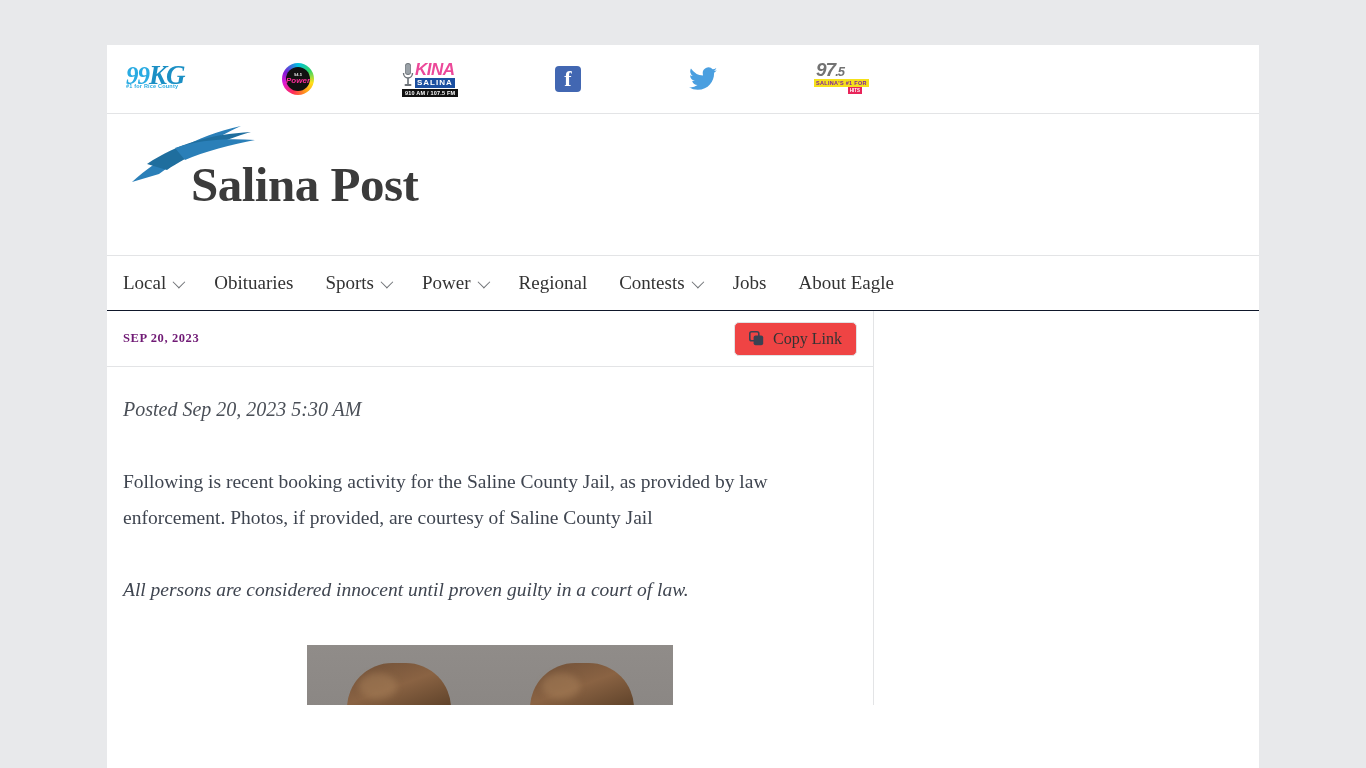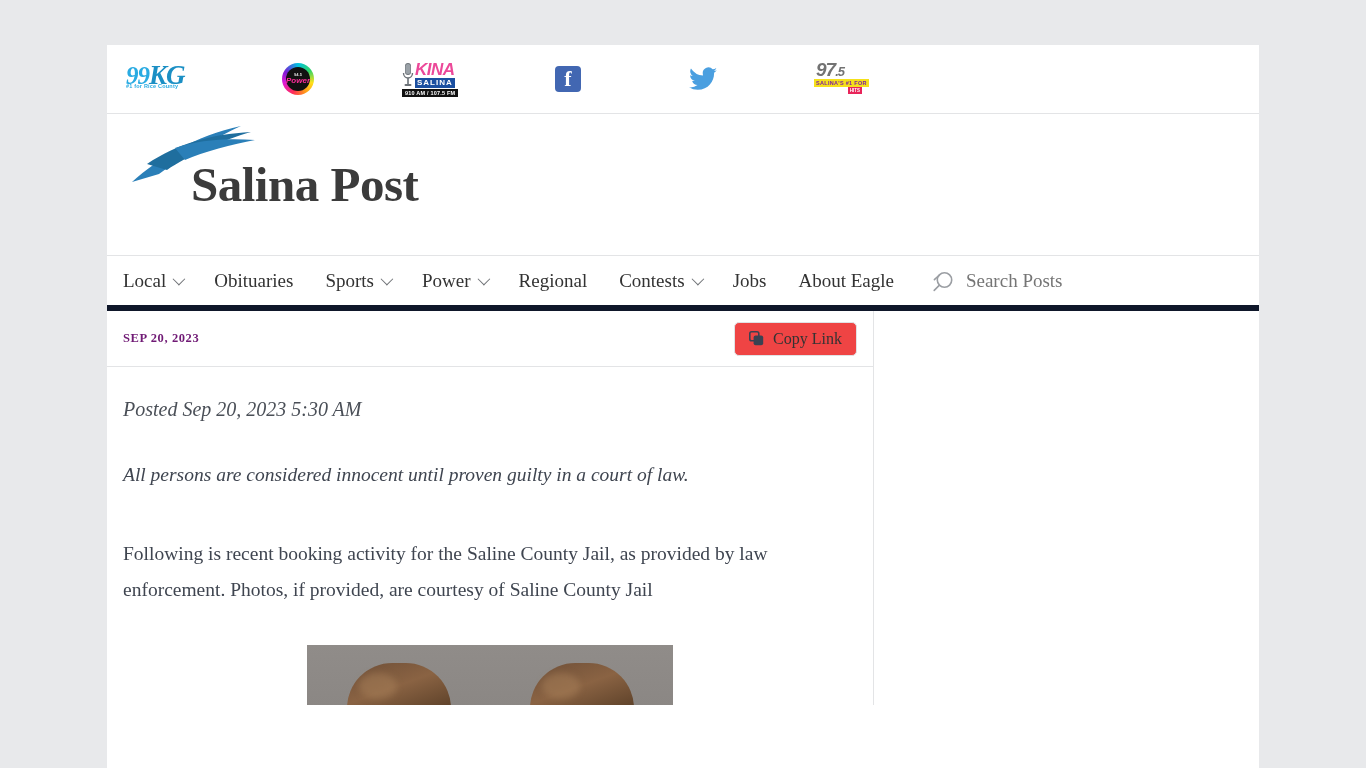--- a/index.html
+++ b/index.html
@@ -174,21 +174,21 @@
     color: #3b3b3b;
     letter-spacing: -0.5px;
     line-height: 1;
     padding-left: 68px;
   }
 
   
   .nav-bar {
     height: 56px;
     border-top: 1px solid #e3e4e6;
-    border-bottom: 6px solid #0f172a;
+    border-bottom: 1px solid #0f172a;
     display: flex;
     padding-left: 16px;
   }
   .nav-item {
     display: flex;
     align-items: center;
     gap: 7px;
     margin-right: 32px;
     font-family: "Liberation Serif", serif;
     font-size: 19px;
@@ -412,50 +412,42 @@
     </div>
 
     <div class="nav-item">
       <span>Jobs</span>
     </div>
 
     <div class="nav-item">
       <span>About Eagle</span>
     </div>
 
-    <div class="search-zone">
-      <svg width="26" height="26" viewBox="0 0 26 26">
-        <circle cx="14.5" cy="12" r="7.2" fill="none" stroke="#9b9ea3" stroke-width="1.6"></circle>
-        <line x1="9.2" y1="17.4" x2="4.2" y2="22.4" stroke="#9b9ea3" stroke-width="1.6" stroke-linecap="round"></line>
-        <line x1="9.4" y1="7.0" x2="4.4" y2="11.6" stroke="#9b9ea3" stroke-width="1.6" stroke-linecap="round"></line>
-      </svg>
-      <input class="search-input-fake" type="text" placeholder="Search Posts" style="">
-    </div>
 
   </div>
 
   <div class="columns">
 
     <div class="col-main">
 
       <div class="meta-bar">
         <div class="meta-date">SEP 20, 2023</div>
         <div class="copy-btn">
           <svg width="15" height="15" viewBox="0 0 15 15">
             <rect x="0.8" y="0.8" width="9" height="9" rx="1.8" fill="none" stroke="#3a4252" stroke-width="1.6"></rect>
             <rect x="4.6" y="4.6" width="9.6" height="9.6" rx="2" fill="#3a4252"></rect>
           </svg>
           <span class="lbl">Copy Link</span>
         </div>
       </div>
 
       <div class="article">
         <div class="posted">Posted Sep 20, 2023 5:30 AM</div>
+        <p class="para">Following is recent booking activity for the Saline County Jail, as provided by law enforcement. Photos, if provided, are courtesy of Saline County Jail</p>
         <p class="para italic">All persons are considered innocent until proven guilty in a court of law.</p>
-        <p class="para">Following is recent booking activity for the Saline County Jail, as provided by law enforcement. Photos, if provided, are courtesy of Saline County Jail</p>
 
         <div class="photo-row">
           <div class="mugshot">
             <div class="bg"></div>
               <div class="hair"></div>
           </div>
           <div class="mugshot">
             <div class="bg"></div>
               <div class="hair"></div>
           </div>

